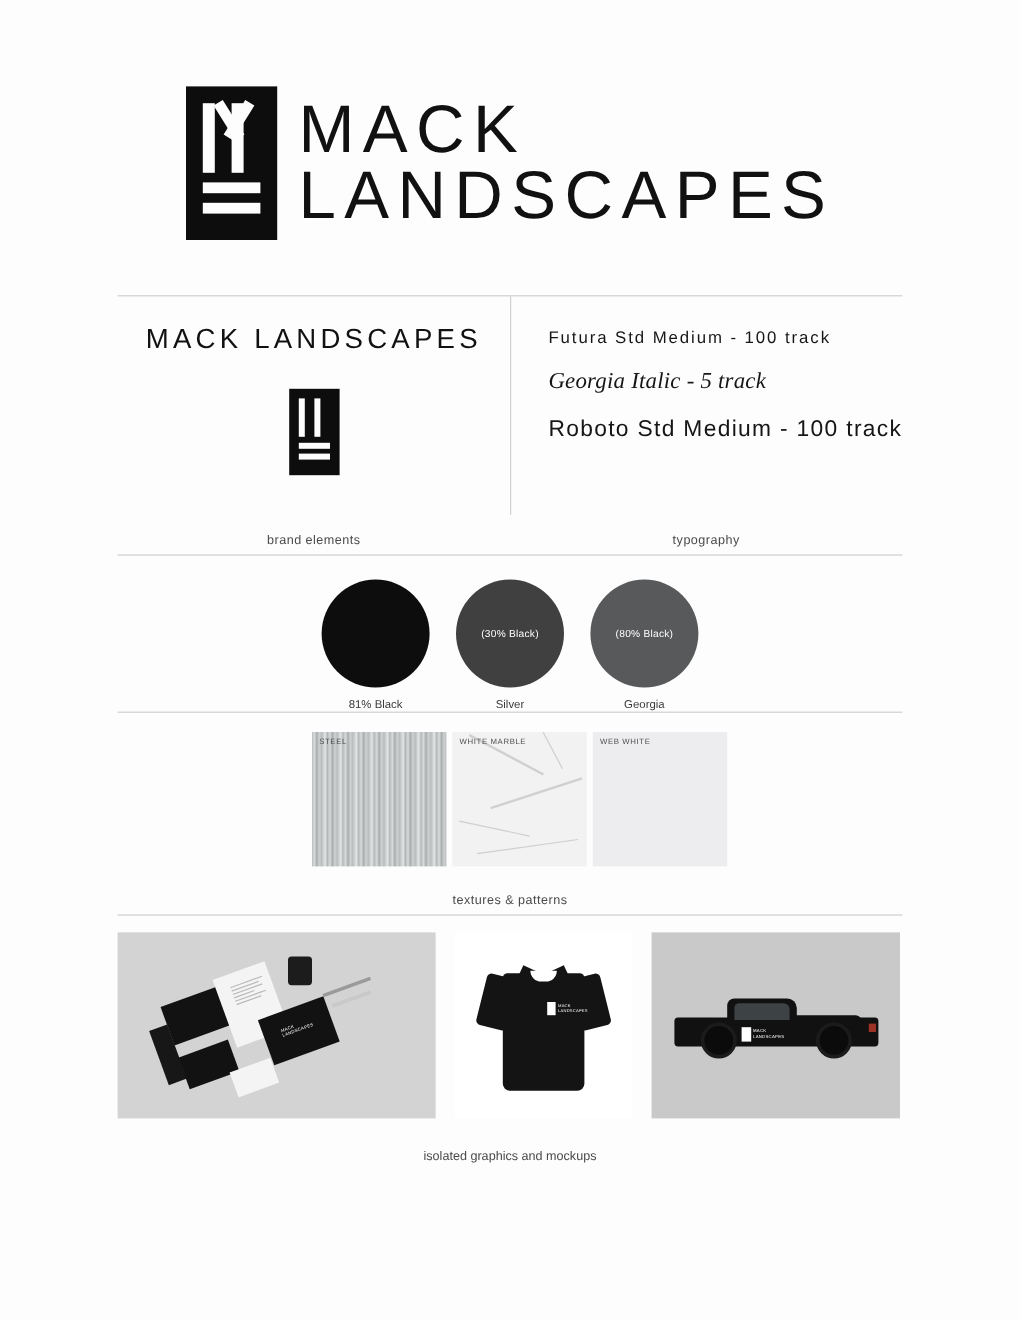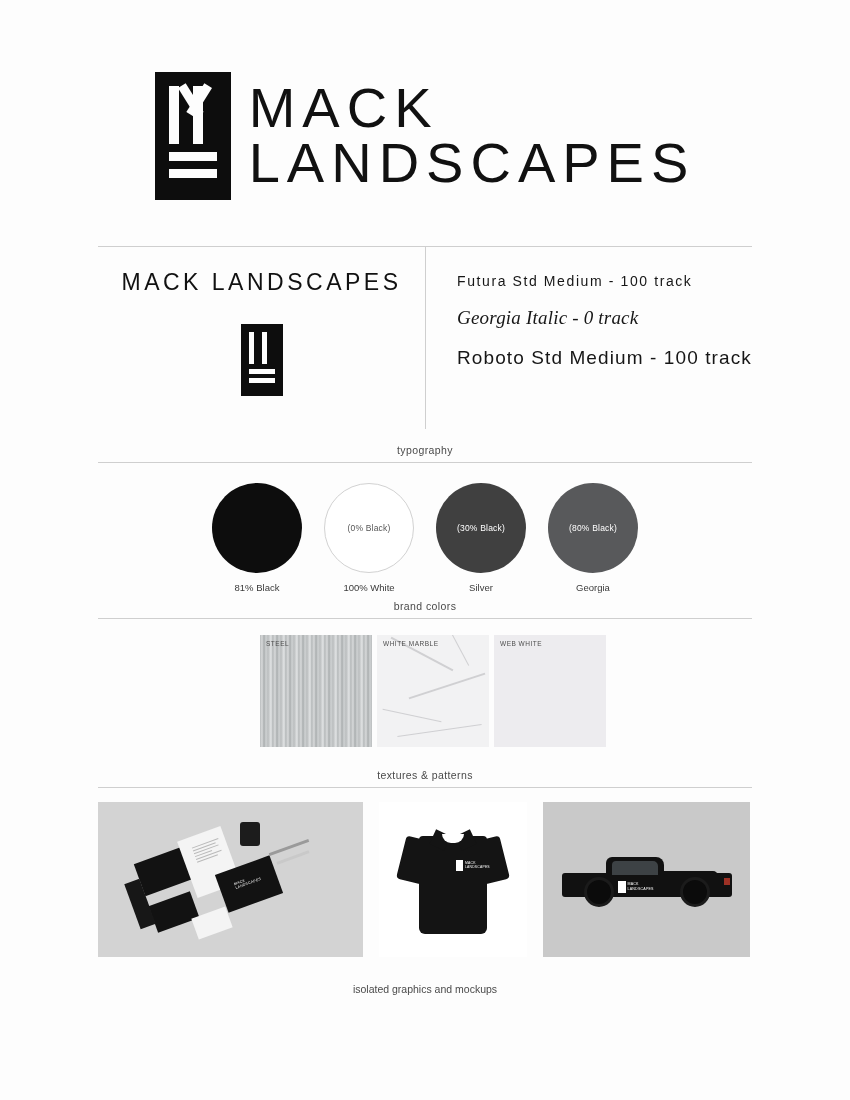--- a/index.html
+++ b/index.html
@@ -457,52 +457,46 @@
       <div class="small-mark">
         <span class="nl"></span>
           <span class="nr"></span>
         <span class="b1"></span>
           <span class="b2"></span>
       </div>
     </div>
     <div class="divider-v"></div>
     <div class="col-right">
       <div class="type-line type-futura">Futura Std Medium - 100 track</div>
-      <div class="type-line type-georgia">Georgia Italic - 0 track</div>
+      <div class="type-line type-georgia">Georgia Italic - 5 track</div>
       <div class="type-line type-roboto">Roboto Std Medium - 100 track</div>
     </div>
   </div>
 
   <div class="dual-caption">
+    <div class="dc-left caption">brand elements</div>
     <div class="dc-right caption">typography</div>
   </div>
   <div class="rule"></div>
 
   <div class="swatch-row">
     <div class="swatch">
       <div class="circle" id="sw0" style="background: rgb(13, 13, 13); color: rgb(255, 255, 255);"></div>
       <div class="swatch-label">81% Black</div>
     </div>
     <div class="swatch">
-      <div class="circle outline" id="sw1" style="background: rgb(255, 255, 255); color: rgb(85, 85, 85);">(0% Black)</div>
-      <div class="swatch-label">100% White</div>
-    </div>
-    <div class="swatch">
       <div class="circle" id="sw2" style="background: #404040; color: rgb(255, 255, 255);">(30% Black)</div>
       <div class="swatch-label">Silver</div>
     </div>
     <div class="swatch">
       <div class="circle" id="sw3" style="background: rgb(88, 89, 91); color: rgb(255, 255, 255);">(80% Black)</div>
       <div class="swatch-label">Georgia</div>
     </div>
   </div>
 
-  <div class="caption-row">
-    <div class="caption">brand colors</div>
-  </div>
   <div class="rule"></div>
 
   <div class="texture-row">
     <div class="texture tex-steel">
       <span class="tx-label">STEEL</span>
     </div>
     <div class="texture tex-marble">
       <span class="vein" style="left:10px;top:18px;width:70px;height:2px;transform:rotate(28deg);"></span>
       <span class="vein" style="left:30px;top:50px;width:80px;height:2px;transform:rotate(-18deg);"></span>
       <span class="vein" style="left:5px;top:80px;width:60px;height:1px;transform:rotate(12deg);"></span>

